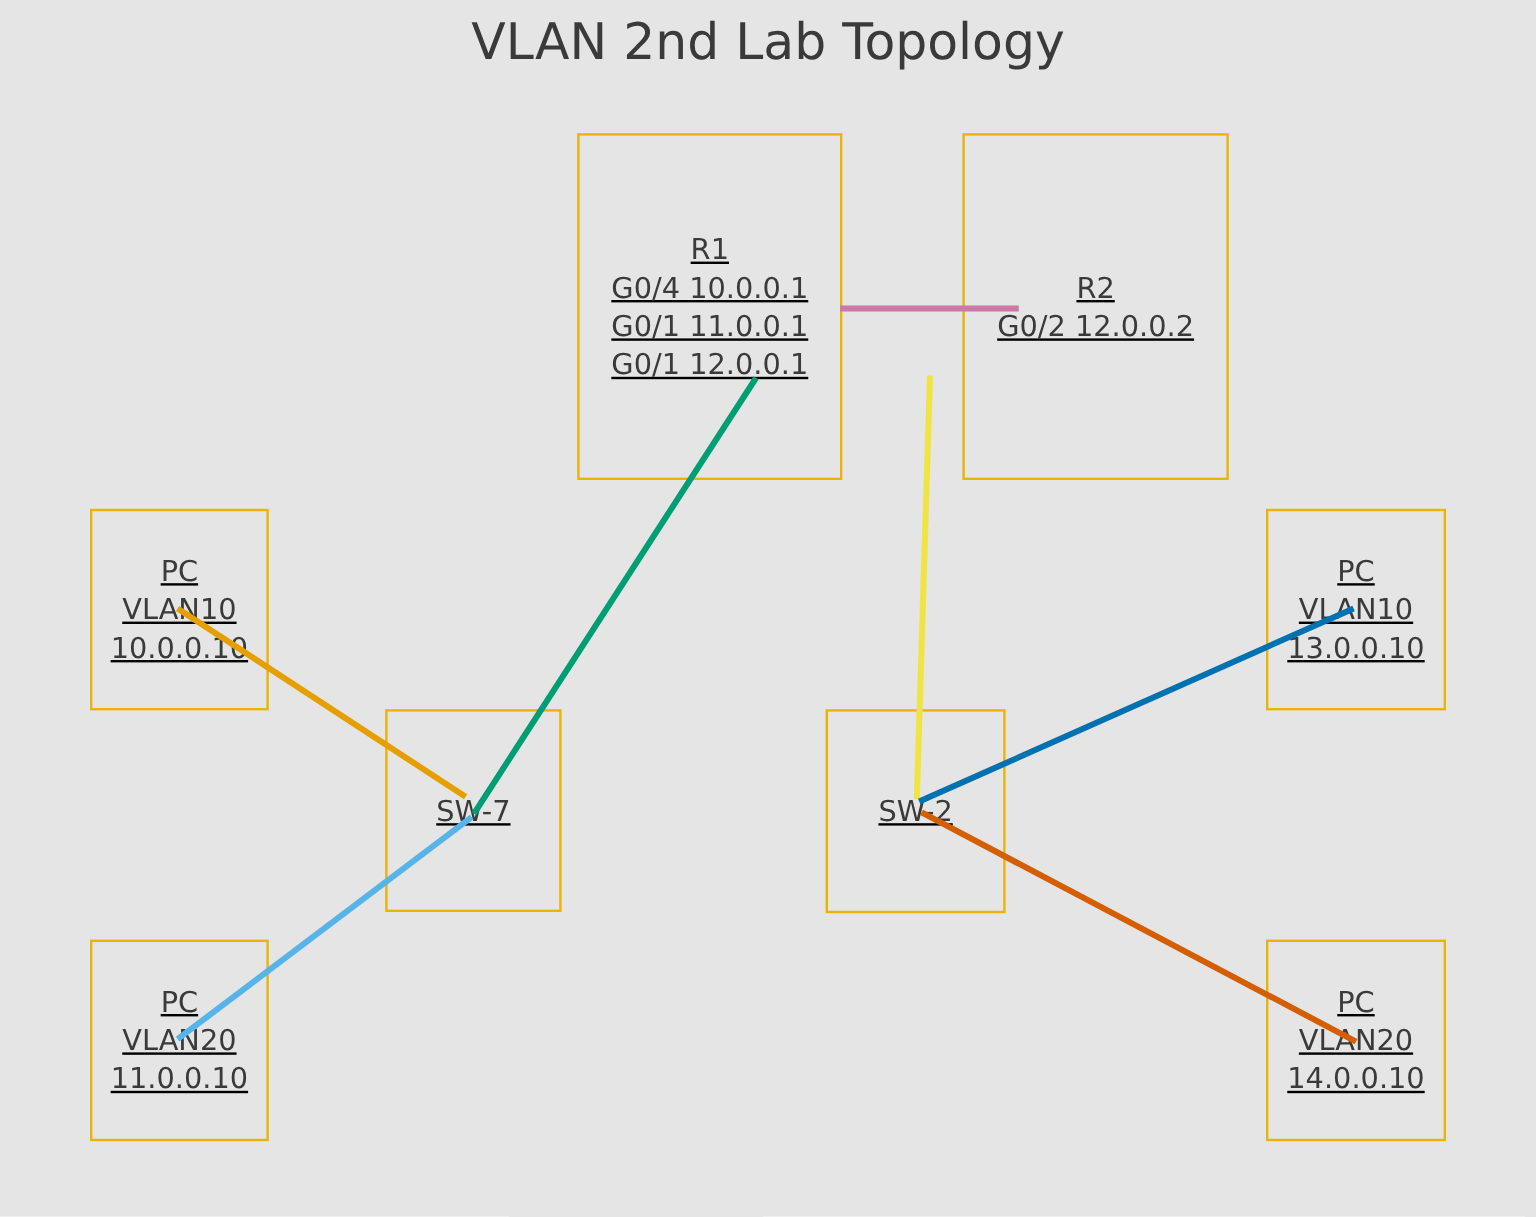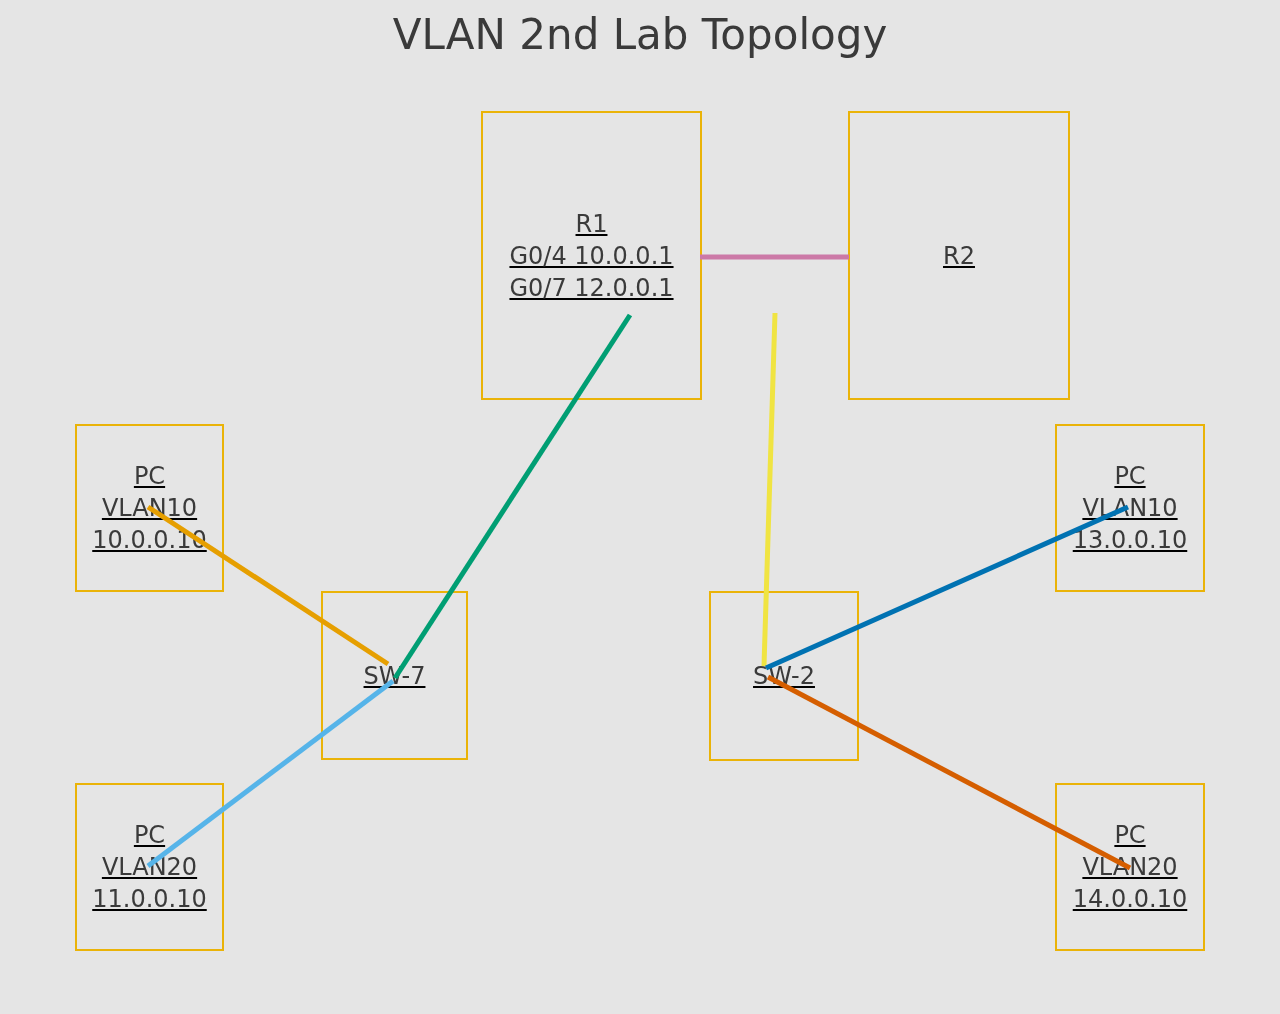--- a/index.html
+++ b/index.html
@@ -47,25 +47,25 @@
   #edges {
     position: absolute;
     left: 0; top: 0;
     width: 1280px;
     height: 1014px;
     z-index: 2; 
     pointer-events: none;
   }
   
   .n-r1   { left: 481px;  top: 111px; width: 221px; height: 289px; }
-  .n-r2   { left: 848px;  top: 111px; width: 222px; height: 289px; }
+  .n-r2   { left: 802px;  top: 111px; width: 222px; height: 289px; }
   .n-pc10l{ left: 75px;   top: 424px; width: 149px; height: 168px; }
   .n-pc20l{ left: 75px;   top: 783px; width: 149px; height: 168px; }
   .n-sw1  { left: 321px;  top: 591px; width: 147px; height: 169px; }
-  .n-sw2  { left: 709px;  top: 591px; width: 150px; height: 170px; }
+  .n-sw2  { left: 688px;  top: 591px; width: 150px; height: 170px; }
   .n-pc10r{ left: 1055px; top: 424px; width: 150px; height: 168px; }
   .n-pc20r{ left: 1055px; top: 783px; width: 150px; height: 168px; }
 </style>
 </head>
 <body>
 
 <div class="canvas">
 
   <div class="title">VLAN 2nd Lab Topology</div>
 
@@ -75,25 +75,27 @@
       <line x1="148" y1="507" x2="388" y2="664" stroke="#E69F00" stroke-width="5"></line>
       <line x1="393" y1="681" x2="148" y2="866" stroke="#56B4E9" stroke-width="5"></line>
       <line x1="775" y1="313" x2="764" y2="666" stroke="#F0E442" stroke-width="5"></line>
       <line x1="766" y1="668" x2="1128" y2="507" stroke="#0072B2" stroke-width="5"></line>
       <line x1="768" y1="677" x2="1130" y2="868" stroke="#D55E00" stroke-width="5"></line>
     </svg>
 
   <div class="node n-r1">
     <span>R1</span>
     <span>G0/4 10.0.0.1</span>
-    <span>G0/7 12.0.0.1</span>
+    <span>G0/1 11.0.0.1</span>
+    <span>G0/1 12.0.0.1</span>
   </div>
 
   <div class="node n-r2">
     <span>R2</span>
+    <span>G0/2 12.0.0.2</span>
   </div>
 
   <div class="node n-pc10l">
     <span>PC</span>
     <span>VLAN10</span>
     <span>10.0.0.10</span>
   </div>
 
   <div class="node n-pc20l">
     <span>PC</span>

